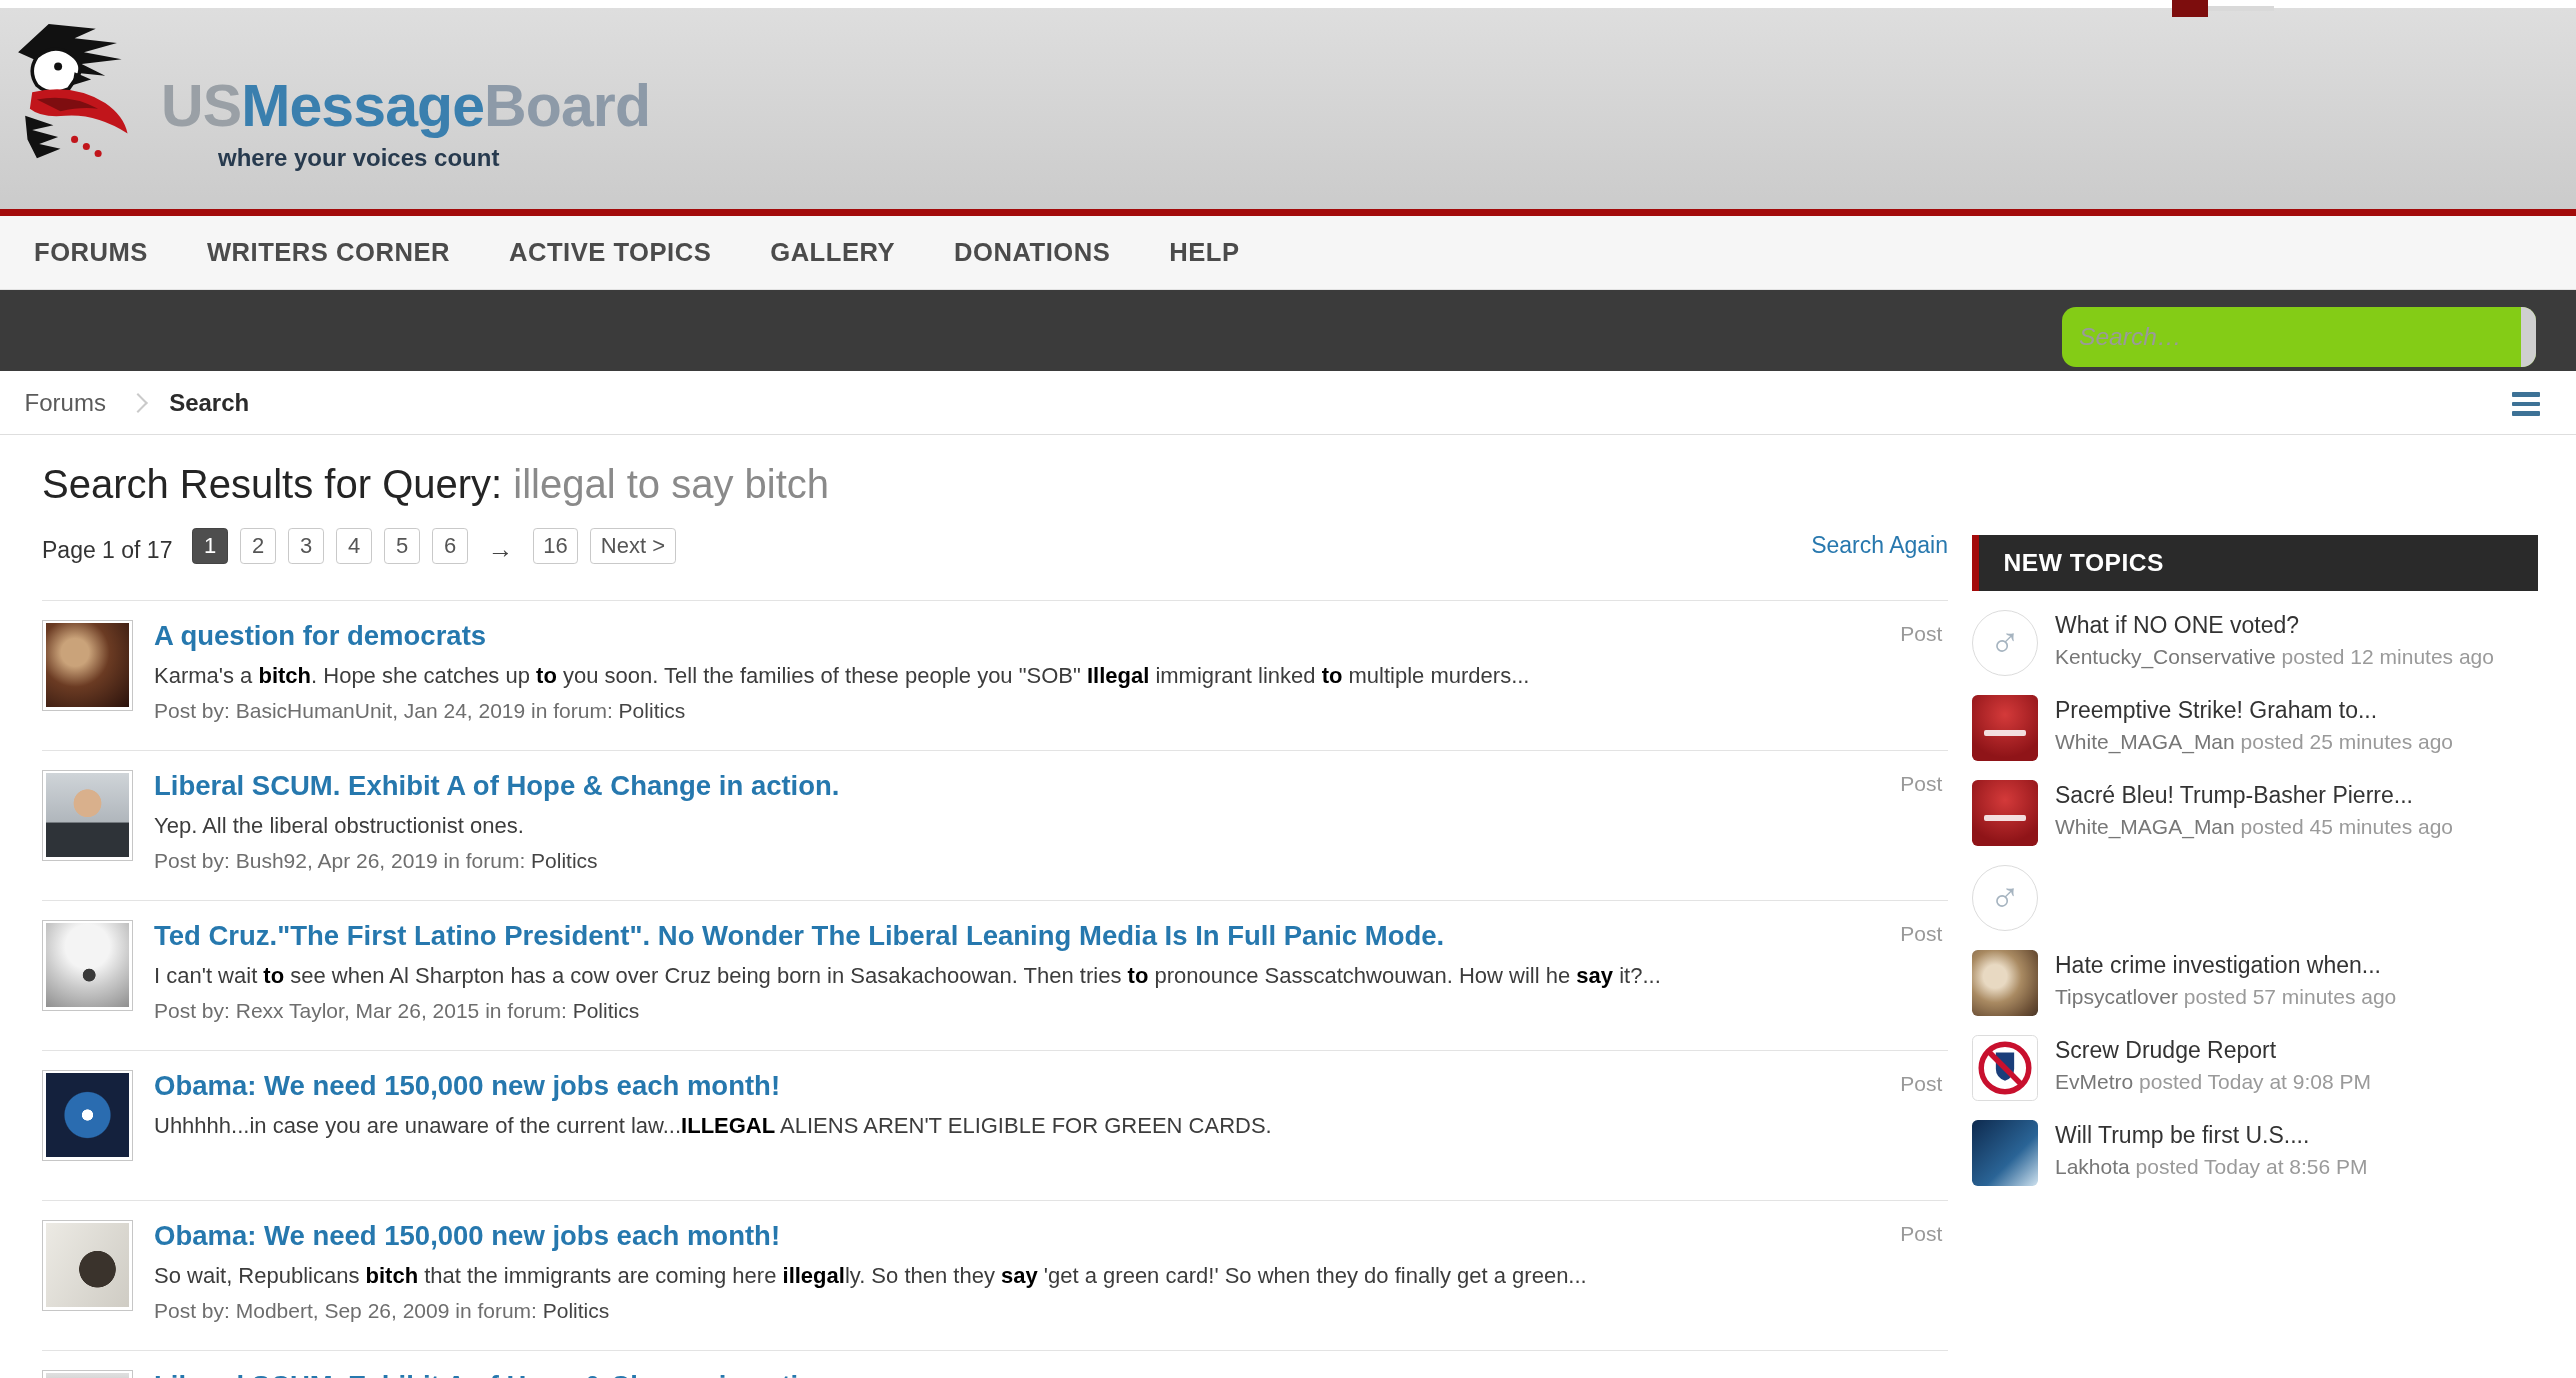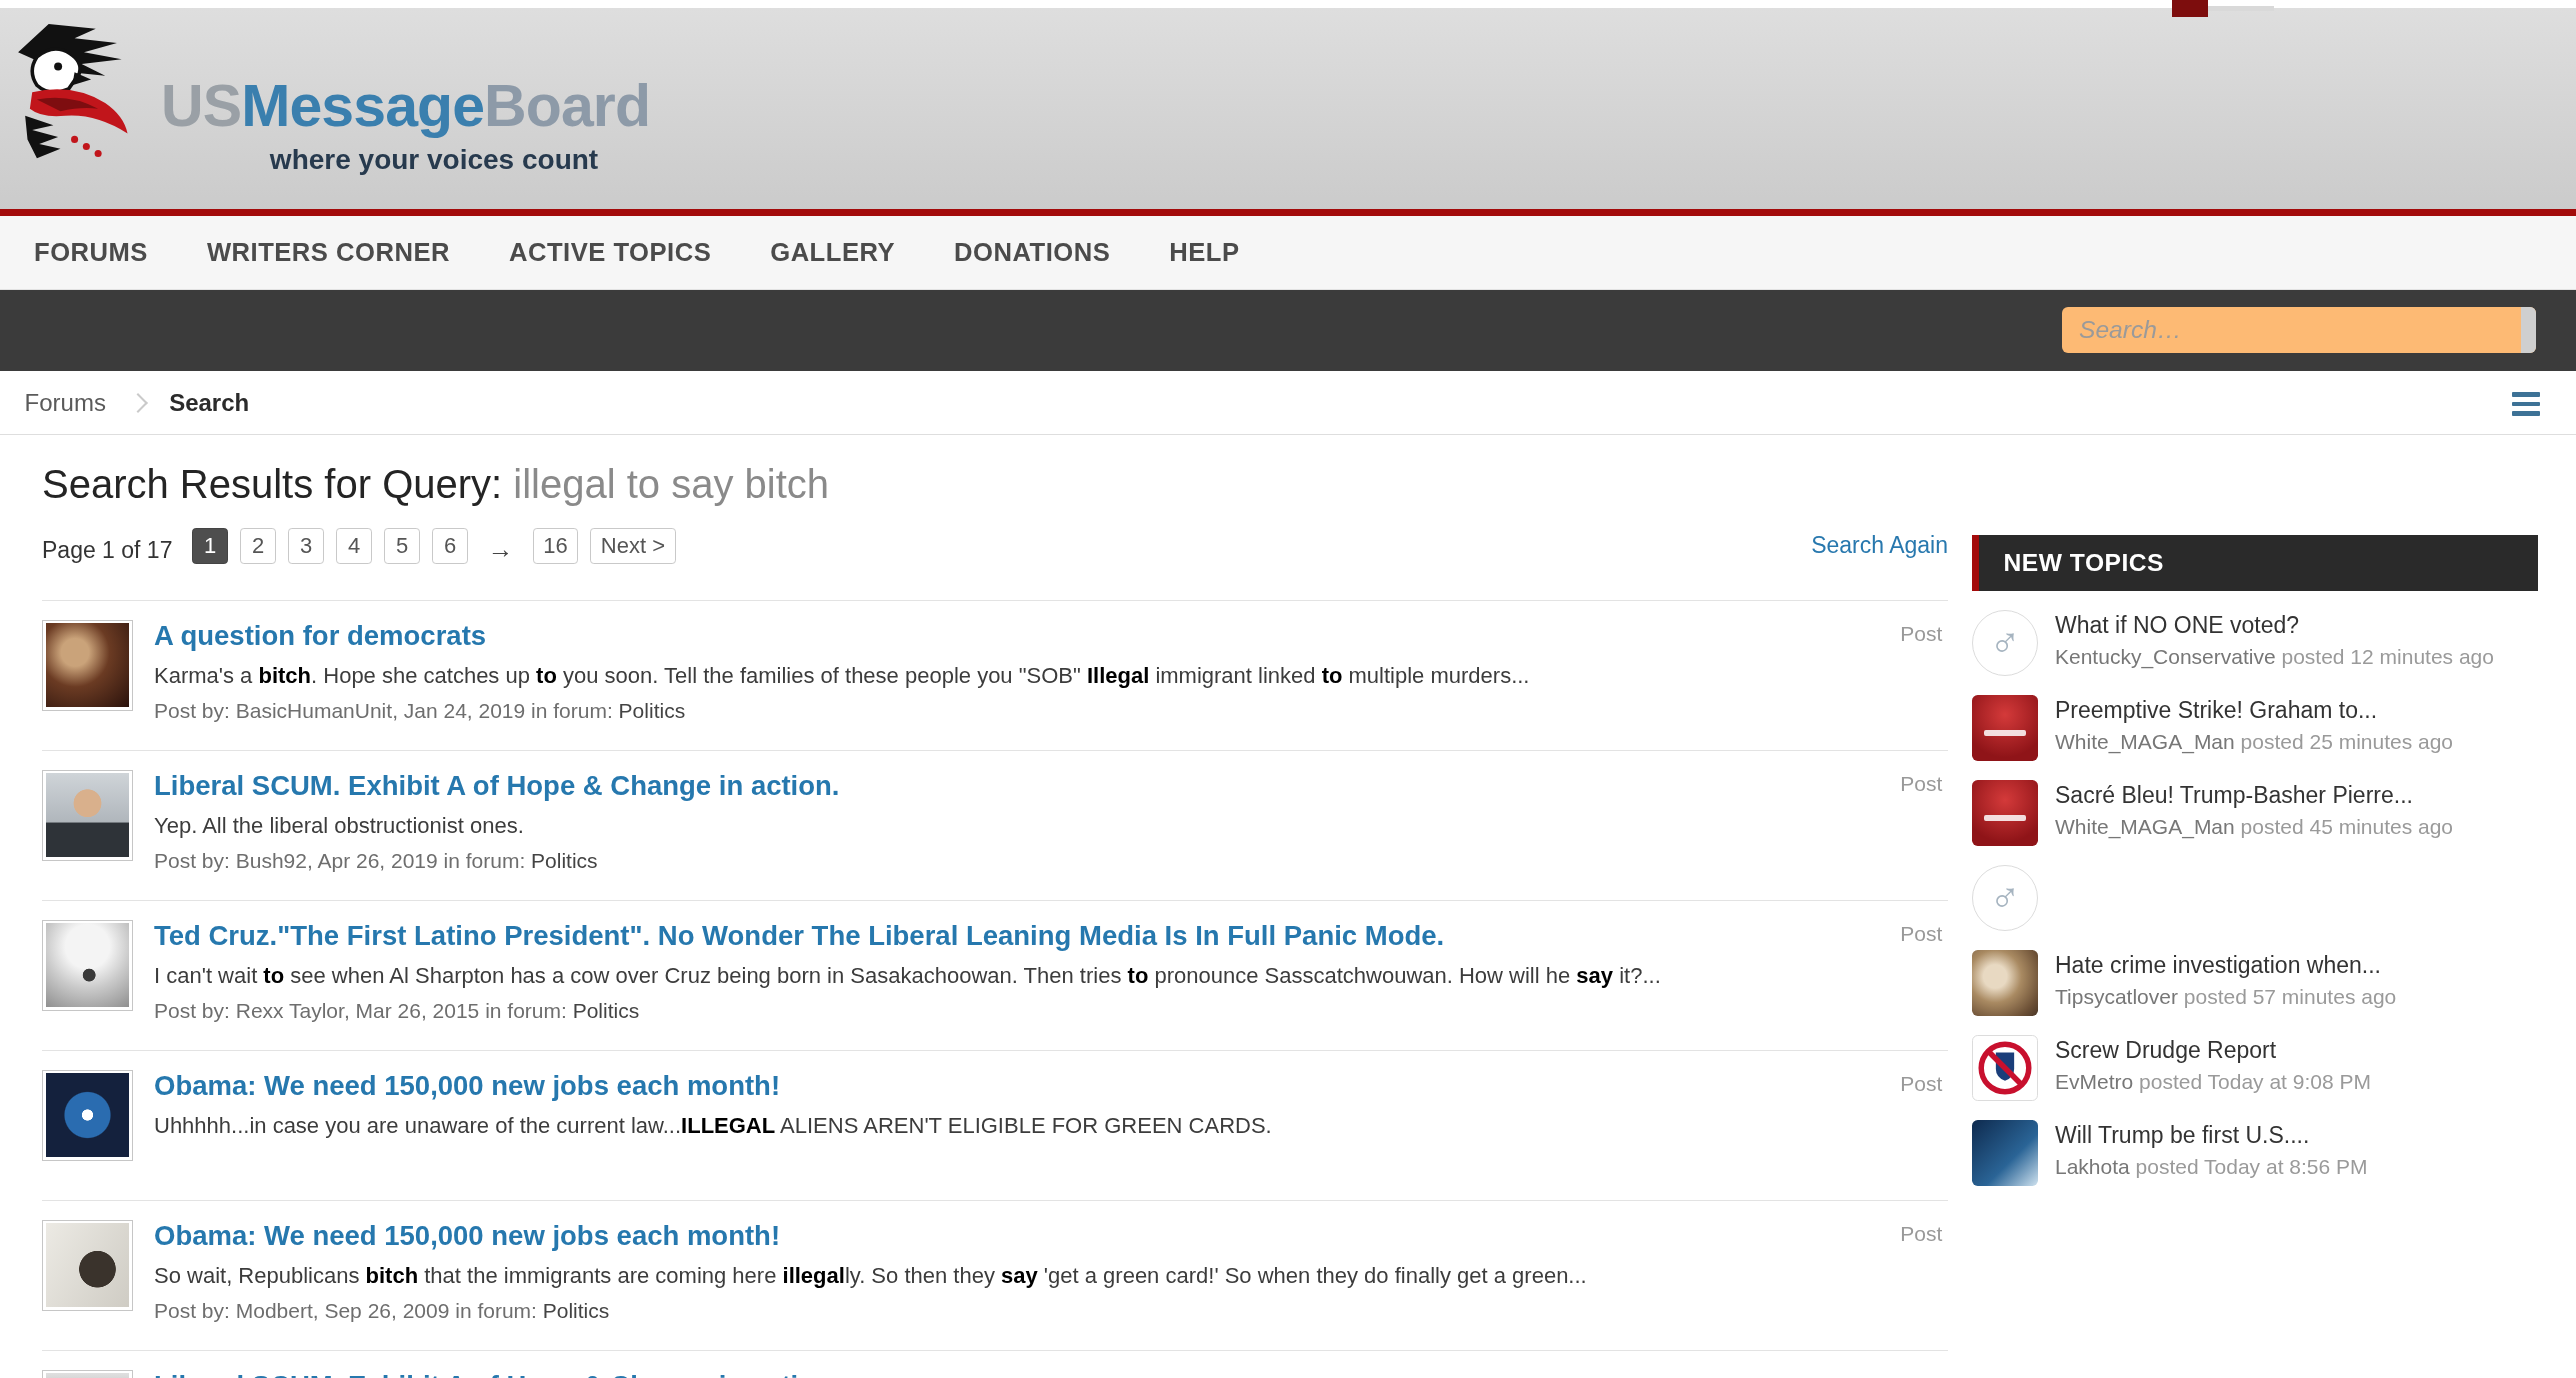--- a/index.html
+++ b/index.html
@@ -14,33 +14,33 @@
   .top-frag-line { position:absolute; top:5.7px; left:2208px; width:66px; height:5.7px; background:#d9d9d9; z-index:41; }
 
   
   .header { margin-top:7.6px; height:201px; background:linear-gradient(#dedede,#cbcbcb); position:relative; }
   .logo { position:absolute; left:13.3px; top:9.5px; display:flex; align-items:flex-start; }
   .logo-text { margin-left:5.7px; margin-top:55px; }
   .logo-line { font-size:59px; font-weight:bold; letter-spacing:-0.9px; }
   .lg-us { color:#9aa0a6; }
   .lg-message { color:#3a7fae; }
   .lg-board { color:#8d9aa8; }
-  .lg-tagline { font-size:28px; font-weight:bold; color:#273a4e; margin-left:57px; margin-top:3.8px;text-align:center; }
+  .lg-tagline { font-size:24px; font-weight:bold; color:#273a4e; margin-left:57px; margin-top:3.8px; }
 
   .red-divider { height:7.6px; background:#a30b0b; }
 
   
   .nav { height:74px; background:#f6f6f6; border-bottom:0.9px solid #e2e2e2;
          display:flex; align-items:center; padding-left:34px; gap:59px; }
   .nav a { font-size:25.6px; font-weight:bold; color:#4b4b4b; letter-spacing:0.5px; }
 
   
   .toolbar { height:81px; background:#3b3b3b; position:relative; }
-  .search-box { position:absolute; right:40px; top:17px; width:474px; height:46px;
-                background:#fdba74; border-radius:6px; display:flex; align-items:center; overflow:hidden; }
+  .search-box { position:absolute; right:40px; top:17px; width:474px; height:60px;
+                background:#84cc16; border-radius:14px; display:flex; align-items:center; overflow:hidden; }
   .search-box input { flex:1; height:100%; border:none; outline:none; padding:0 17px;
                       font-size:24.6px; font-style:italic; color:#555; background:transparent;
                       font-family:"Liberation Sans", sans-serif; }
   .search-box input::placeholder { color:#9a9a9a; font-style:italic; }
   .search-edge { width:15px; height:100%; background:#cfcfcf; }
 
   
   .crumbbar { height:64px; background:#fff; border-bottom:0.9px solid #dedede;
               display:flex; align-items:center; padding:0 24.6px; position:relative; }
   .crumb { font-size:24px; color:#5a5a5a; }

